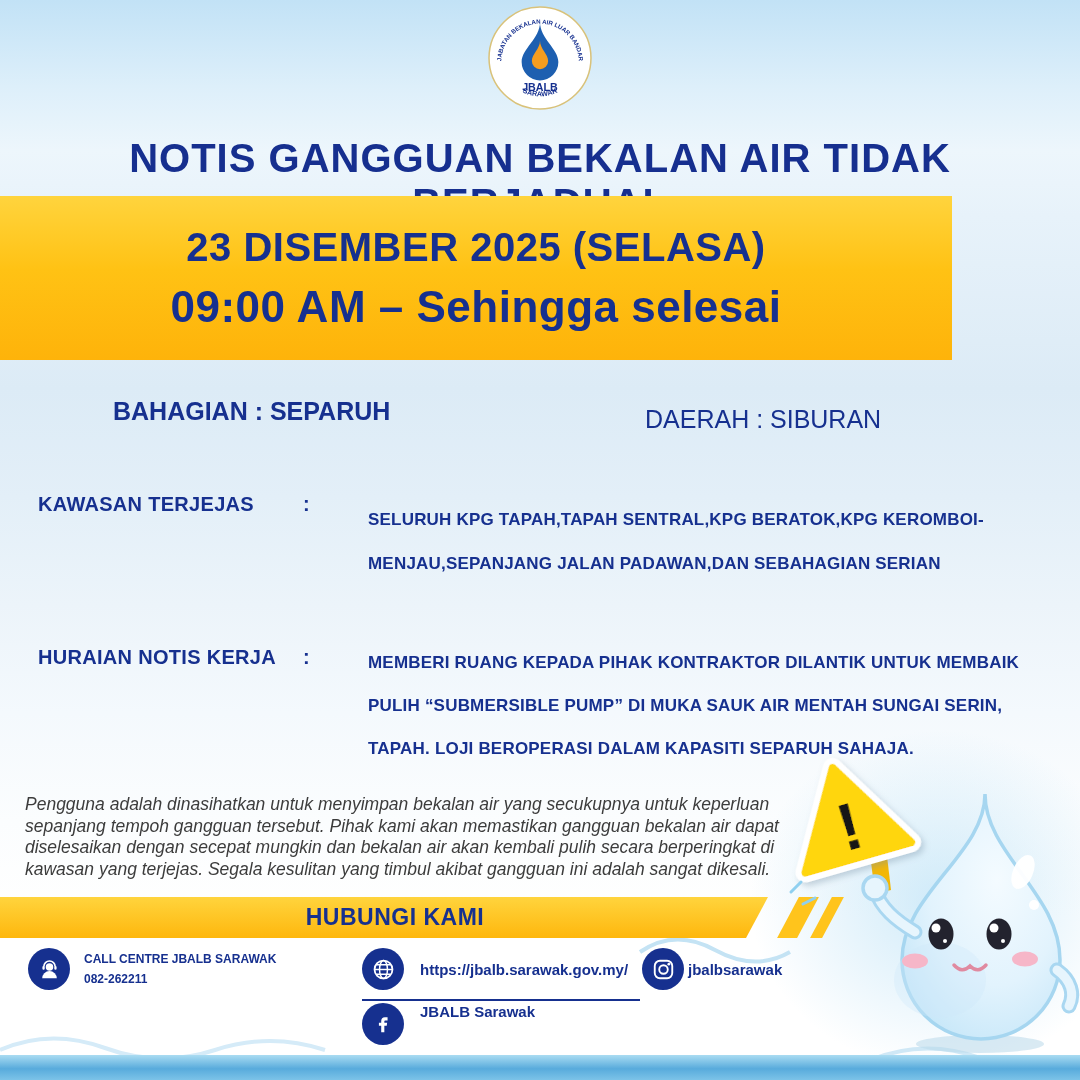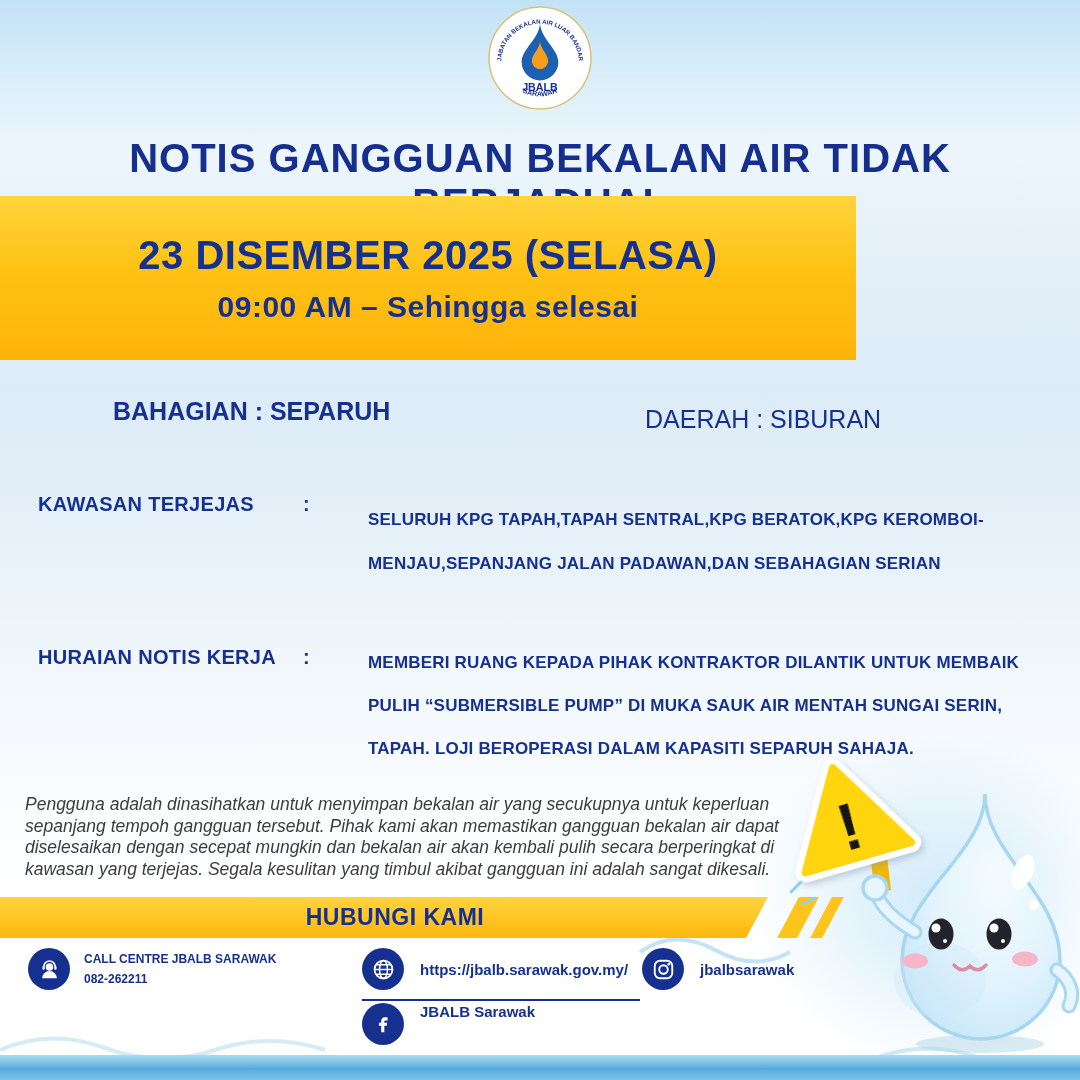--- a/index.html
+++ b/index.html
@@ -18,26 +18,26 @@
 
   .bg-waves { position:absolute; left:0; top:910px; width:1080px; height:160px; }
 
   .logo { position:absolute; top:6px; left:50%; transform:translateX(-50%);
     width:104px; height:104px; }
   .logo svg { width:100%; height:100%; }
 
   .title { position:absolute; top:136px; left:0; width:100%; text-align:center;
     font-size:40px; font-weight:900; color:#162f8f; letter-spacing:1px; }
 
-  .banner { position:absolute; top:196px; left:0; width:856px; height:164px;
+  .banner { position:absolute; top:196px; left:0; width:952px; height:164px;
     background:linear-gradient(180deg,#ffd43d 0%, #ffc214 45%, #ffб);
     background:linear-gradient(180deg,#ffd43d 0%, #ffc214 45%, #feb30a 100%);
     display:flex; flex-direction:column; align-items:center; justify-content:center; gap:12px; }
   .banner-l1 { font-size:40px; font-weight:800; color:#16308f; letter-spacing:.5px; }
-  .banner-l2 { font-size:30px; font-weight:800; color:#16308f; letter-spacing:.5px; }
+  .banner-l2 { font-size:44px; font-weight:800; color:#16308f; letter-spacing:.5px; }
 
   .bahagian { position:absolute; top:397px; left:113px; font-size:25px; font-weight:800; color:#16308f; }
   .daerah   { position:absolute; top:405px; left:645px; font-size:25px; font-weight:400; color:#16308f; }
 
   .kawasan-label { position:absolute; top:493px; left:38px;  font-size:20px; font-weight:800; color:#16308f; letter-spacing:.3px; }
   .kawasan-colon { position:absolute; top:493px; left:303px; font-size:20px; font-weight:800; color:#16308f; }
   .kawasan-lines { position:absolute; top:498px; left:368px; width:665px;
     font-size:17px; font-weight:800; color:#16308f; line-height:44px; letter-spacing:.2px; }
 
   .huraian-label { position:absolute; top:646px; left:38px;  font-size:20px; font-weight:800; color:#16308f; letter-spacing:.3px; }
@@ -58,21 +58,21 @@
   .stripe.s2 { left:821px; width:12px; }
 
   .icon-circle { width:42px; height:42px; border-radius:50%; background:#16308f; flex:0 0 42px;
     display:flex; align-items:center; justify-content:center; }
   .icon-circle svg { width:25px; height:25px; }
 
   .contact-call { position:absolute; top:948px; left:28px;  display:flex; gap:14px; align-items:center; }
   .call-text { font-size:12px; font-weight:700; color:#16308f; line-height:20px; }
   .contact-web { position:absolute; top:948px; left:362px; display:flex; gap:16px; align-items:center; }
   .contact-fb  { position:absolute; top:1003px; left:362px; display:flex; gap:16px; }
-  .contact-ig  { position:absolute; top:948px; left:642px; display:flex; gap:16px; align-items:center; }
+  .contact-ig  { position:absolute; top:948px; left:642px; display:flex; gap:4px; align-items:center; }
   .link-text { font-size:15px; font-weight:800; color:#16308f; }
   .web-underline { position:absolute; top:999px; left:362px; width:278px; height:2px; background:#16308f; }
 
   .mascot { position:absolute; left:775px; top:742px; width:305px; height:318px; }
   .mascot svg { width:100%; height:100%; }
 
   .bottom-bar { position:absolute; bottom:0; left:0; width:1080px; height:25px;
     background:linear-gradient(180deg,#aadcf2 0%, #58abdc 55%, #7cc3e8 100%); }
 </style>
 </head>

